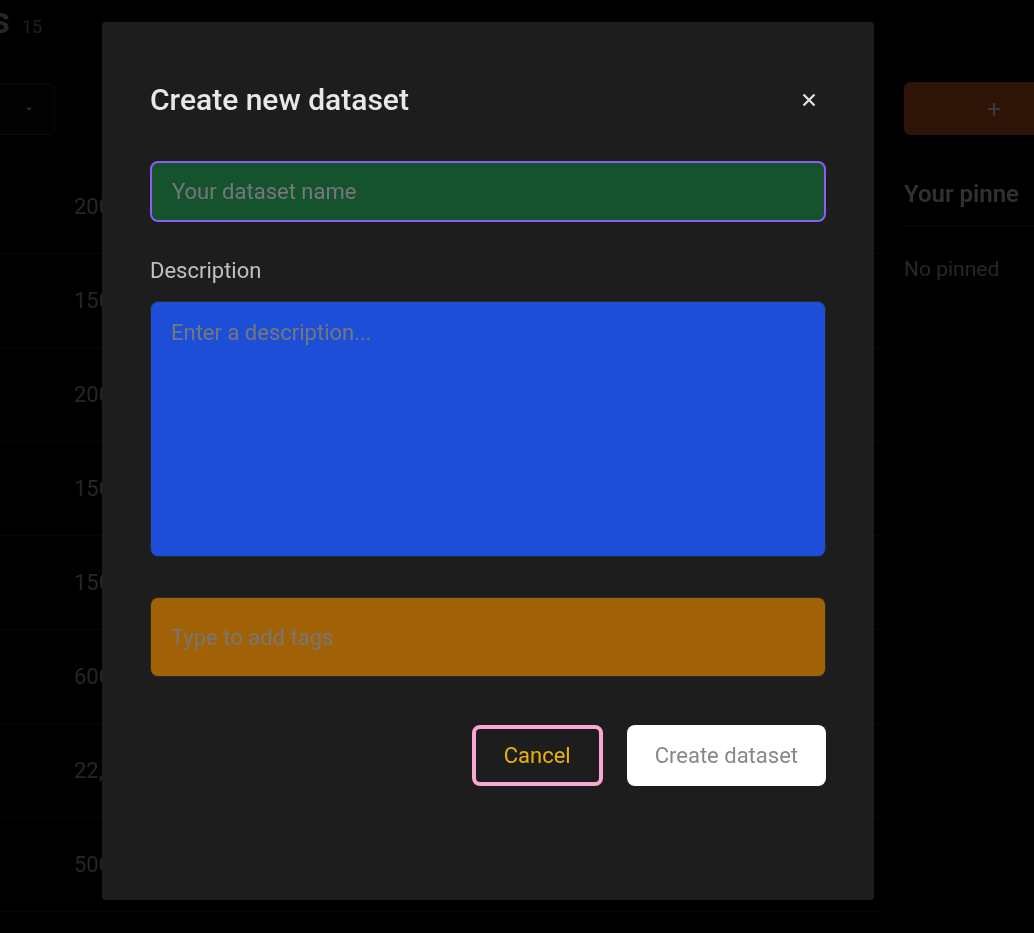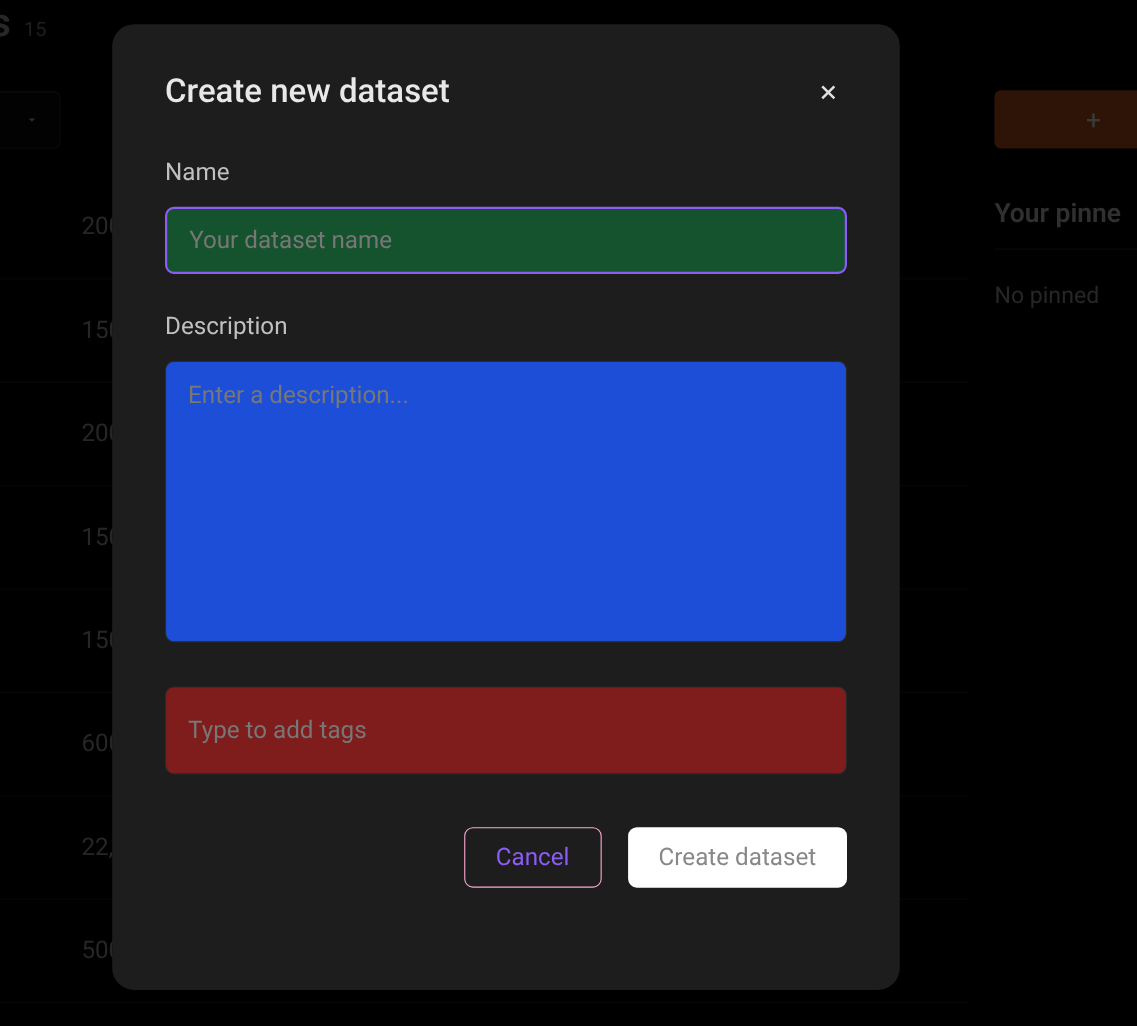--- a/index.html
+++ b/index.html
@@ -115,25 +115,25 @@
       position: absolute;
       inset: 0;
       background: rgba(0,0,0,0.55);
     }
     
     
     .modal {
       position: absolute;
       top: 22px;
       left: 102px;
-      width: 716px;
+      width: 772px;
       height: 878px;
       background: #1d1d1d;
-      border-radius: 20px;
-      padding: 44px 48px 48px 48px;
+      border-radius: 4px;
+      padding: 60px 48px 48px 48px;
       display: flex;
       flex-direction: column;
     }
     .modal-header {
       display: flex;
       justify-content: space-between;
       align-items: center;
       margin-bottom: 44px;
     }
     .modal-title {
@@ -189,21 +189,21 @@
       color: #e5e5e5;
       font-family: inherit;
       resize: none;
     }
     .form-textarea::placeholder {
       color: #777;
     }
     .tags-input {
       width: 100%;
       height: 80px;
-      background: #7f1d1d;
+      background: #a16207;
       border: 1px solid #2a2a2a;
       border-radius: 8px;
       padding: 16px 20px;
       font-size: 22px;
       color: #e5e5e5;
       font-family: inherit;
       display: flex;
       align-items: center;
     }
     .tags-input input {
@@ -226,22 +226,22 @@
     }
     .btn {
       padding: 14px 28px;
       border-radius: 8px;
       font-size: 22px;
       font-family: inherit;
       cursor: pointer;
     }
     .btn-cancel {
       background: transparent;
-      border: 1px solid #f9a8d4;
-      color: #8b5cf6;
+      border: 4px solid #f9a8d4;
+      color: #eab308;
     }
     .btn-create {
       background: #ffffff;
       border: none;
       color: #888;
     }
   </style>
 </head>
 <body>
 
@@ -296,21 +296,20 @@
   <div class="modal-header">
     <h2 class="modal-title">Create new dataset</h2>
     <button class="close-btn">
       <svg viewBox="0 0 24 24" fill="none">
         <path d="M18 6L6 18M6 6l12 12"></path>
       </svg>
     </button>
   </div>
 
   <div class="form-group">
-    <label class="form-label">Name</label>
     <input type="text" class="form-input" placeholder="Your dataset name" style="">
   </div>
 
   <div class="form-group">
     <label class="form-label">Description</label>
     <textarea class="form-textarea" placeholder="Enter a description..." style=""></textarea>
   </div>
 
   <div class="form-group">
     <div class="tags-input">

